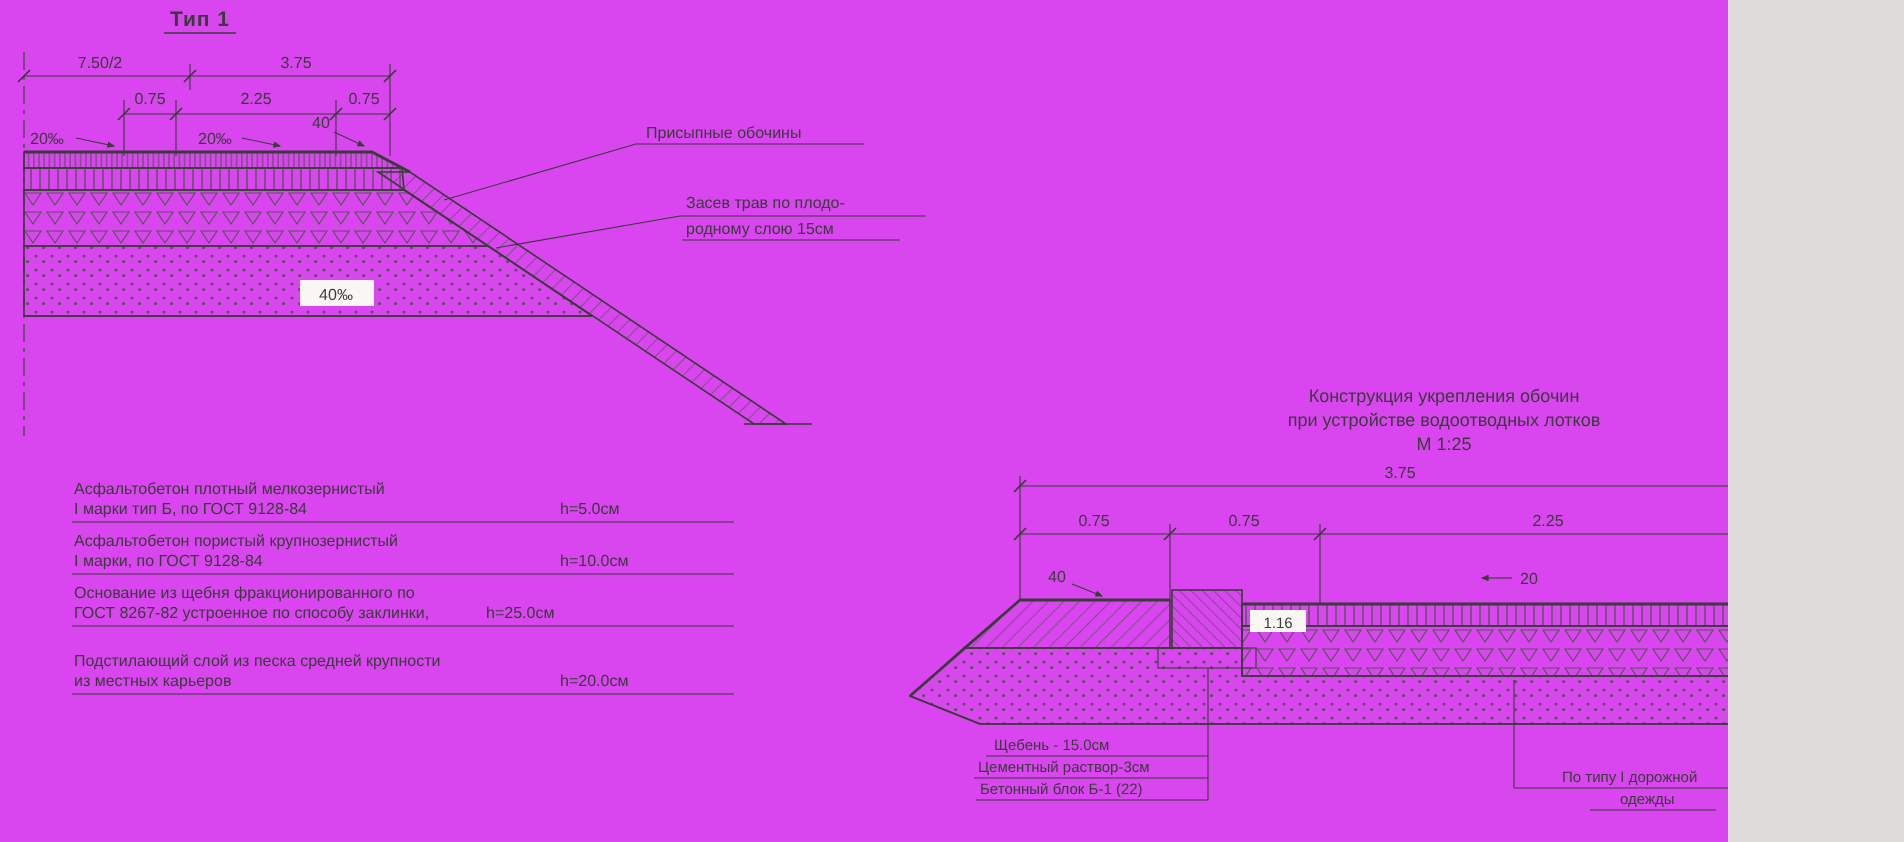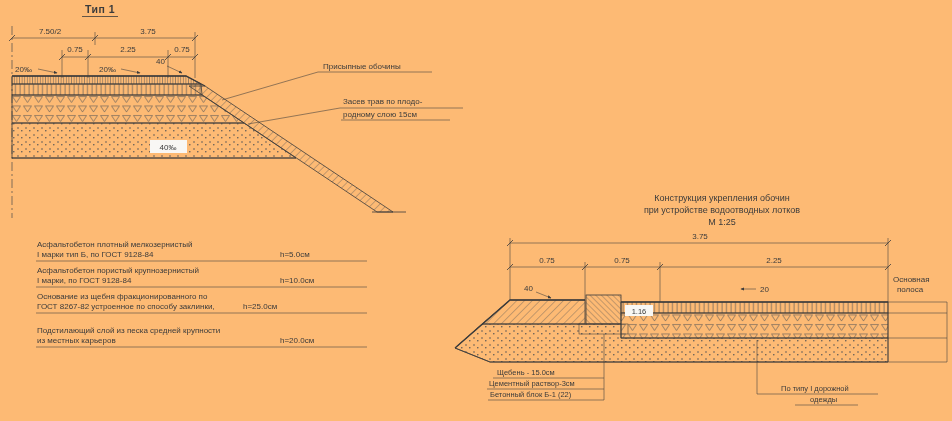--- a/index.html
+++ b/index.html
@@ -1,16 +1,16 @@
 <!DOCTYPE html>
 <html><head>
 <meta charset="utf-8">
 <style>
   html,body{margin:0;padding:0;background:#dddcd8;}
-  .sheet{width:952px;height:421px;background:#fdba74;position:relative;overflow:hidden;}
+  .sheet{width:864px;height:421px;background:#d946ef;position:relative;overflow:hidden;}
   svg{display:block;}
   text{font-family:"Liberation Sans","DejaVu Sans",sans-serif;fill:#3b3b3b;}
   .f7{font-size:7.5px;}
   .f8{font-size:8px;}
   .f9{font-size:9px;}
   .f10{font-size:10.5px;font-weight:bold;letter-spacing:.5px;}
   .mid{text-anchor:middle;}
   .ln{stroke:#3b3b3b;stroke-width:.8;fill:none;}
   .bold{stroke-width:1.4;}
   .thin{stroke-width:.55;}

